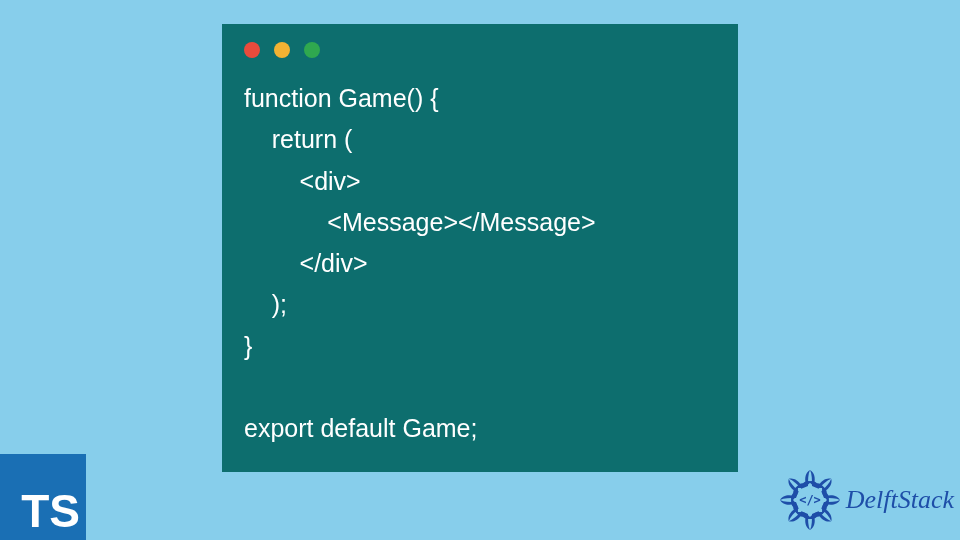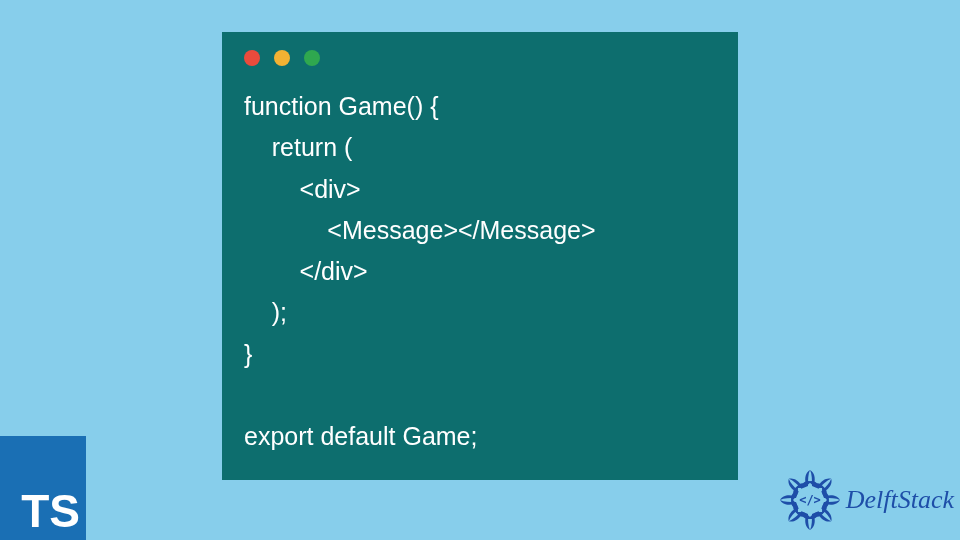--- a/index.html
+++ b/index.html
@@ -7,21 +7,21 @@
     width: 960px;
     height: 540px;
     background: #87ceeb;
     font-family: Arial, Helvetica, sans-serif;
     position: relative;
     overflow: hidden;
   }
   .code-window {
     position: absolute;
     left: 222px;
-    top: 32px;
+    top: 24px;
     width: 516px;
     height: 448px;
     background: #0d6e6e;
     padding: 18px 22px 22px 22px;
   }
   .window-controls {
     display: flex;
     gap: 14px;
     margin-bottom: 20px;
   }
@@ -38,21 +38,21 @@
     color: #ffffff;
     font-size: 25px;
     line-height: 1.65;
     white-space: pre;
   }
   .ts-badge {
     position: absolute;
     left: 0;
     bottom: 0;
     width: 86px;
-    height: 104px;
+    height: 86px;
     background: #1a6fb4;
     color: #ffffff;
     display: flex;
     align-items: flex-end;
     justify-content: flex-end;
     padding: 0 6px 2px 0;
     font-weight: 700;
     font-size: 46px;
     font-family: Arial, Helvetica, sans-serif;
   }

